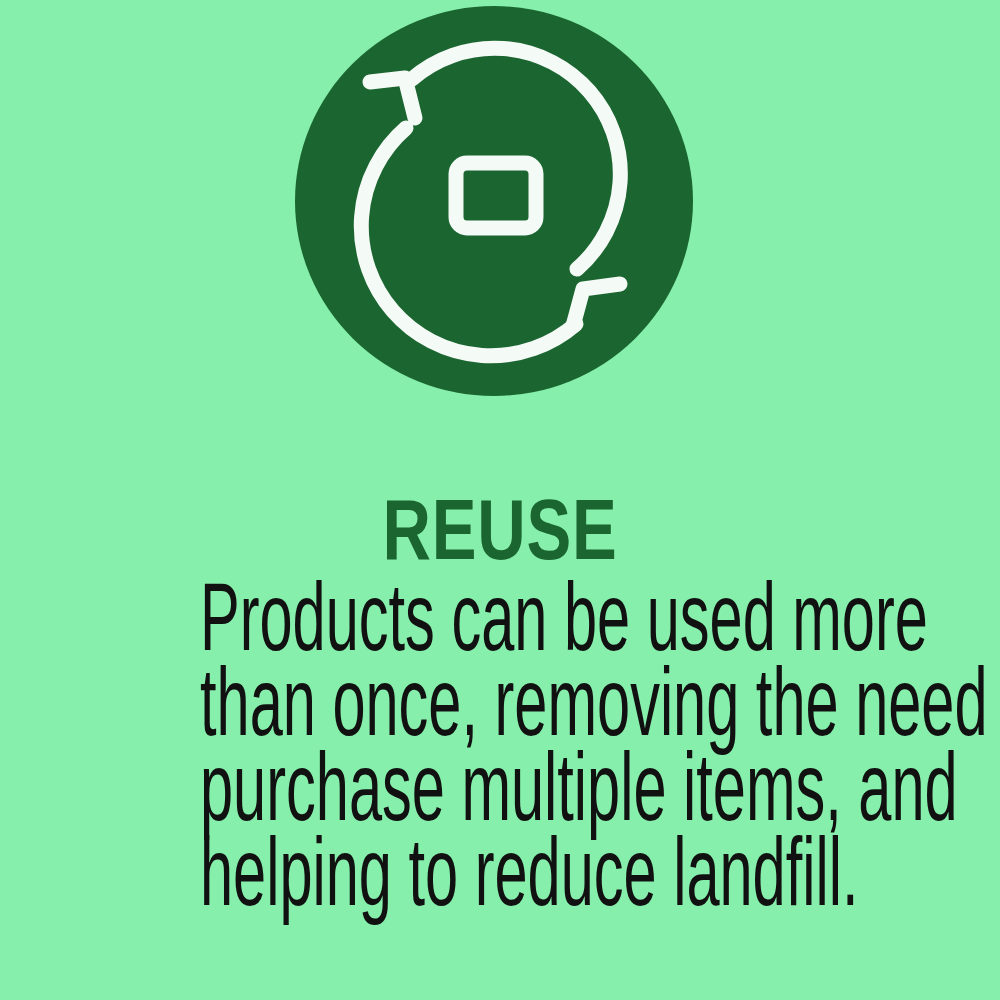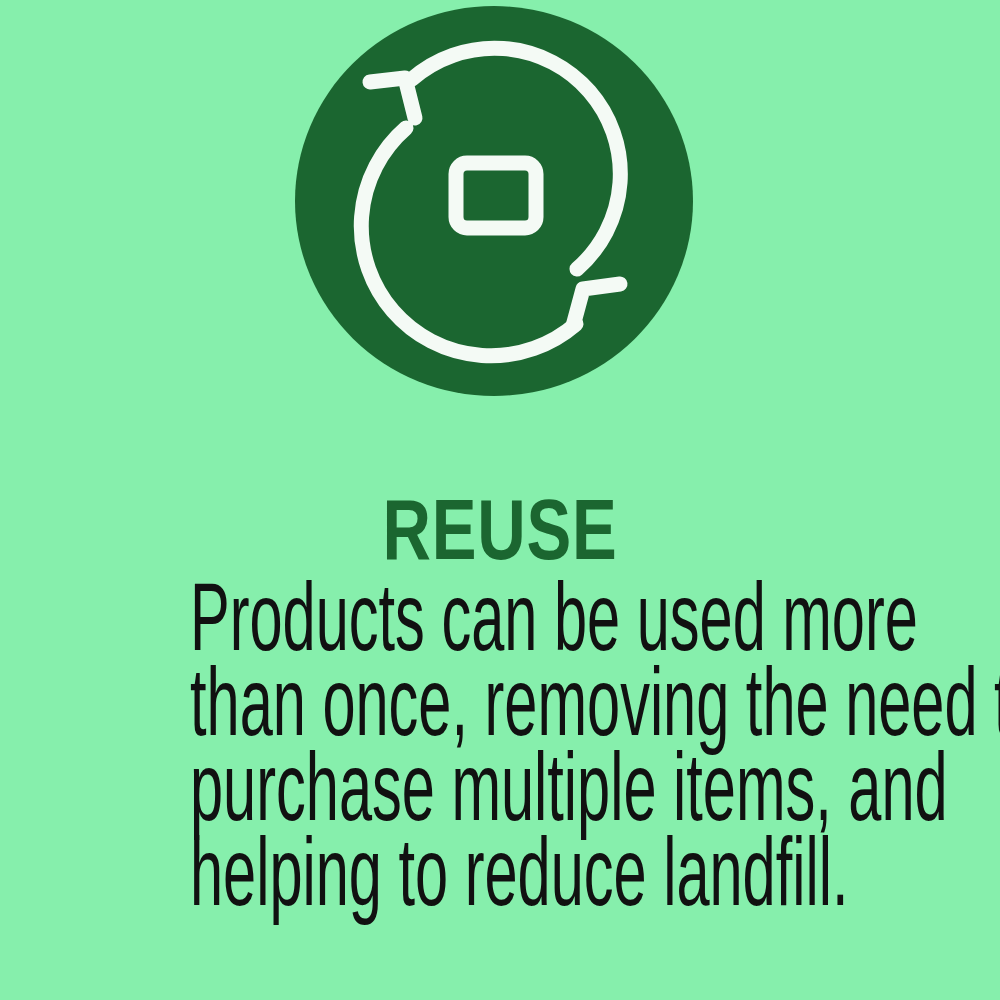--- a/index.html
+++ b/index.html
@@ -56,20 +56,21 @@
   }
 
   
   #body-copy {
     position: absolute;
     left: 0;
     top: 574px;
     width: 976px;
     text-align: center;
     color: #111111;
+    padding-left: 10px;
   }
   #body-copy .line {
     display: block;
     font-family: "Liberation Sans Narrow", "Liberation Sans", sans-serif;
     font-weight: 300;
     font-size: 96px;
     line-height: 85px;
     color: #111111;
     white-space: nowrap;
     transform: scaleX(0.62);

